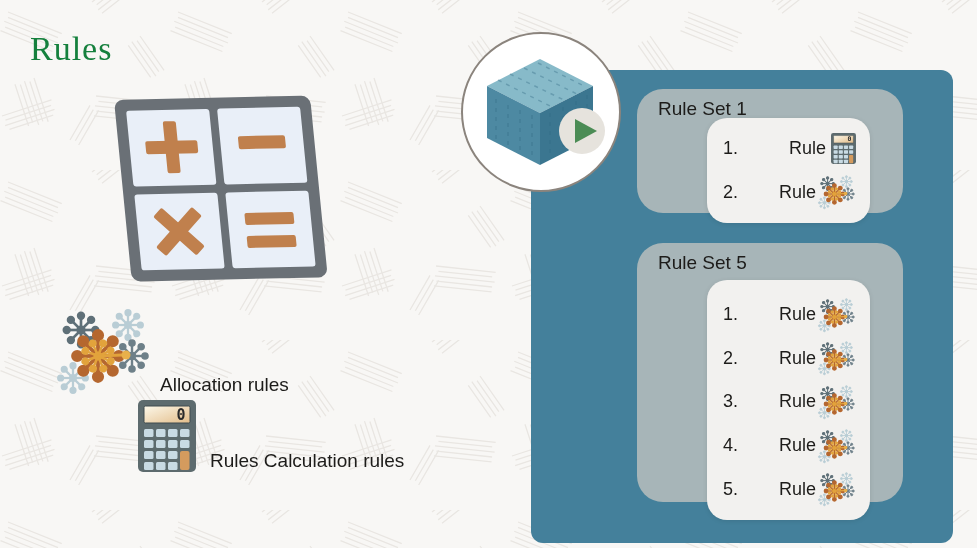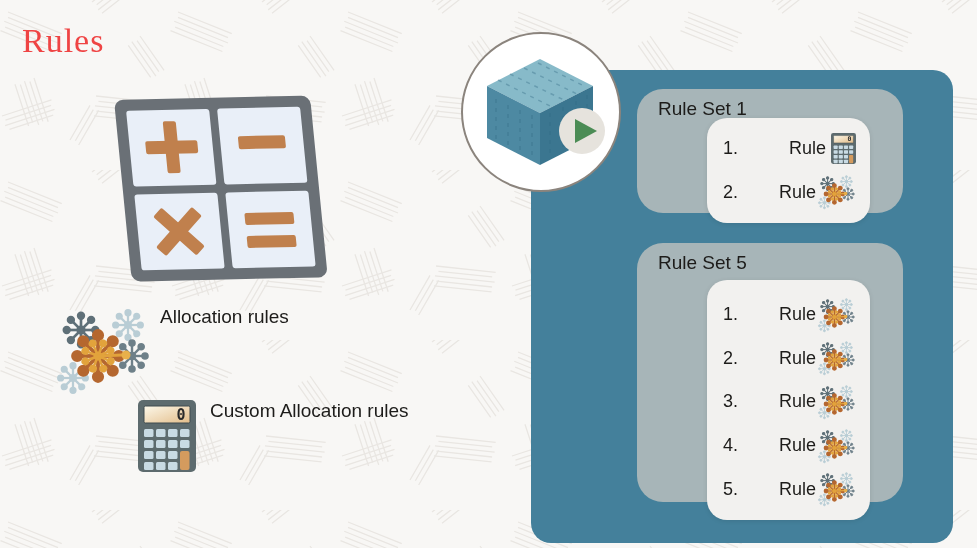--- a/index.html
+++ b/index.html
@@ -2,33 +2,33 @@
 <html><head>
 <meta charset="utf-8">
 <style>
   html,body{margin:0;padding:0;background:#dddddd;}
   .stage{
     position:relative;width:977px;height:548px;overflow:hidden;
     background:#f8f7f5;font-family:"Liberation Sans",sans-serif;color:#1d1c1a;
   }
   .texture{position:absolute;inset:0;}
   .page-title{
-    position:absolute;left:22px;top:22px;margin:0;
+    position:absolute;left:22px;top:22px;margin:8px;
     font-family:"Liberation Serif",serif;font-weight:400;
-    font-size:34px;letter-spacing:1px;color:#ef4444;
+    font-size:34px;letter-spacing:1px;color:#15803d;
   }
   .math-grid{position:absolute;left:98px;top:86px;}
-  .legend-item{position:absolute;display:flex;align-items:flex-start;}
+  .legend-item{position:absolute;display:flex;align-items:flex-end;}
   .legend-item .legend-label{font-size:19px;color:#1d1c1a;white-space:nowrap;}
   .legend-allocation{left:52px;top:306px;gap:8px;}
   .legend-calc{left:138px;top:400px;gap:14px;}
 
   .teal-panel{
     position:absolute;left:531px;top:70px;width:422px;height:473px;
-    background:#44809b;border-radius:20px;z-index:1;
+    background:#44809b;border-radius:12px;z-index:1;
   }
   .ruleset-box{
     position:absolute;background:#a7b5b8;border-radius:26px;
   }
   .ruleset-1{left:106px;top:19px;width:266px;height:124px;}
   .ruleset-2{left:106px;top:173px;width:266px;height:259px;}
   .ruleset-title{
     padding:9px 0 0 21px;font-size:19px;color:#1d1c1a;
   }
   .rule-card{
@@ -204,21 +204,21 @@
     <svg width="100" height="90" viewBox="0 0 100 90">
       <use href="#icon-allocation"></use>
     </svg>
     <span class="legend-label">Allocation rules</span>
   </div>
 
   <div class="legend-item legend-calc">
     <svg width="58" height="72" viewBox="0 0 58 72">
       <use href="#icon-calculator"></use>
     </svg>
-    <span class="legend-label">Custom Allocation rules</span>
+    <span class="legend-label">Rules Calculation rules</span>
   </div>
 
   <div class="teal-panel">
 
     <div class="ruleset-box ruleset-1">
       <div class="ruleset-title">Rule Set 1</div>
     </div>
 
     <div class="rule-card card-1">
       <div class="rule-row">

